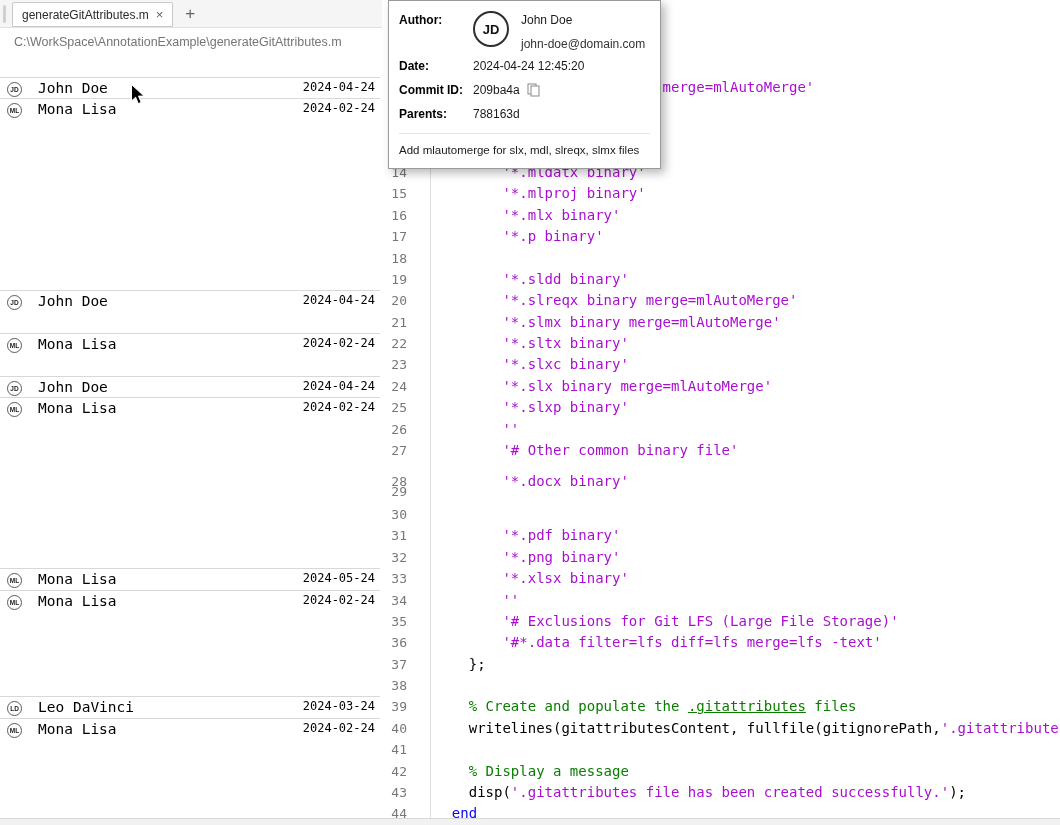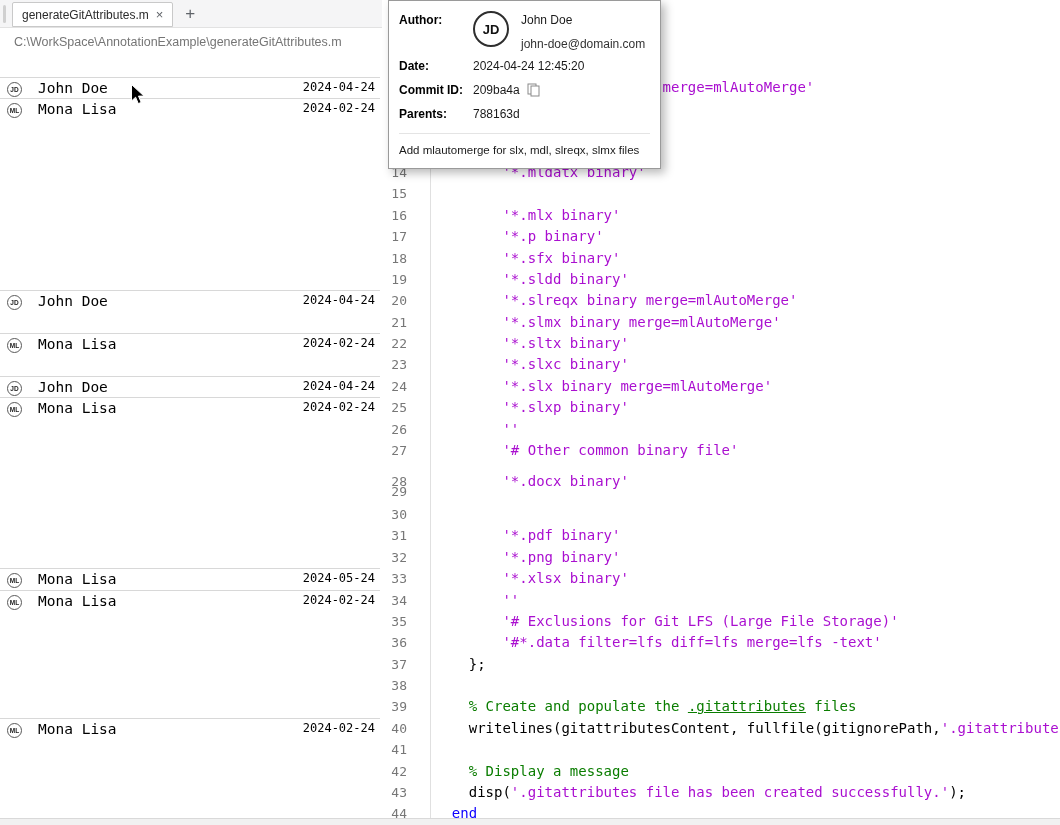--- a/index.html
+++ b/index.html
@@ -59,24 +59,24 @@
 <div class="app">
 
   <div class="editor">
     <div class="gutter-divider"></div>
     <div id="code-area">
         <div class="code-line" style="top: 76.5px;"><span class="lnum">10</span><span class="lcontent"><span class="seg-s">        '*.mdl binary diff merge=mlAutoMerge'</span></span></div>
         <div class="code-line" style="top: 97.875px;"><span class="lnum">11</span><span class="lcontent"></span></div>
         <div class="code-line" style="top: 119.25px;"><span class="lnum">12</span><span class="lcontent"></span></div>
         <div class="code-line" style="top: 140.625px;"><span class="lnum">13</span><span class="lcontent"></span></div>
         <div class="code-line" style="top: 162px;"><span class="lnum">14</span><span class="lcontent"><span class="seg-s">        '*.mldatx binary'</span></span></div>
-        <div class="code-line" style="top: 183.375px;"><span class="lnum">15</span></div>
+        <div class="code-line" style="top: 183.375px;"><span class="lnum">15</span><span class="lcontent"><span class="seg-s">        '*.mlproj binary'</span></span></div>
         <div class="code-line" style="top: 204.75px;"><span class="lnum">16</span><span class="lcontent"><span class="seg-s">        '*.mlx binary'</span></span></div>
         <div class="code-line" style="top: 226.125px;"><span class="lnum">17</span><span class="lcontent"><span class="seg-s">        '*.p binary'</span></span></div>
-        <div class="code-line" style="top: 247.5px;"><span class="lnum">18</span><span class="lcontent"><span class="seg-s">        '*.sfx binary'</span></span></div>
+        <div class="code-line" style="top: 247.5px;"><span class="lnum">18</span></div>
         <div class="code-line" style="top: 268.875px;"><span class="lnum">19</span><span class="lcontent"><span class="seg-s">        '*.sldd binary'</span></span></div>
         <div class="code-line" style="top: 290.25px;"><span class="lnum">20</span><span class="lcontent"><span class="seg-s">        '*.slreqx binary merge=mlAutoMerge'</span></span></div>
         <div class="code-line" style="top: 311.625px;"><span class="lnum">21</span><span class="lcontent"><span class="seg-s">        '*.slmx binary merge=mlAutoMerge'</span></span></div>
         <div class="code-line" style="top: 333px;"><span class="lnum">22</span><span class="lcontent"><span class="seg-s">        '*.sltx binary'</span></span></div>
         <div class="code-line" style="top: 354.375px;"><span class="lnum">23</span><span class="lcontent"><span class="seg-s">        '*.slxc binary'</span></span></div>
         <div class="code-line" style="top: 375.75px;"><span class="lnum">24</span><span class="lcontent"><span class="seg-s">        '*.slx binary merge=mlAutoMerge'</span></span></div>
         <div class="code-line" style="top: 397.125px;"><span class="lnum">25</span><span class="lcontent"><span class="seg-s">        '*.slxp binary'</span></span></div>
         <div class="code-line" style="top: 418.5px;"><span class="lnum">26</span><span class="lcontent"><span class="seg-s">        ''</span></span></div>
         <div class="code-line" style="top: 439.875px;"><span class="lnum">27</span><span class="lcontent"><span class="seg-s">        '# Other common binary file'</span></span></div>
         <div class="code-line" style="top: 471px;"><span class="lnum">28</span><span class="lcontent"><span class="seg-s">        '*.docx binary'</span></span></div>
@@ -133,20 +133,25 @@
       <div class="blame-group" style="top: 568.125px; height: 21.375px;">
         <span class="avatar">ML</span>
         <span class="blame-name">Mona Lisa</span>
         <span class="blame-date">2024-05-24</span>
       </div>
       <div class="blame-group" style="top: 589.5px; height: 106.875px;">
         <span class="avatar">ML</span>
         <span class="blame-name">Mona Lisa</span>
         <span class="blame-date">2024-02-24</span>
       </div>
+      <div class="blame-group" style="top: 696.375px; height: 21.375px;">
+        <span class="avatar">LD</span>
+        <span class="blame-name">Leo DaVinci</span>
+        <span class="blame-date">2024-03-24</span>
+      </div>
       <div class="blame-group" style="top: 717.75px; height: 106.875px;">
         <span class="avatar">ML</span>
         <span class="blame-name">Mona Lisa</span>
         <span class="blame-date">2024-02-24</span>
       </div>
     </div>
 
   <div class="header">
     <div class="tab-strip">
       <span class="drag-handle"></span>

